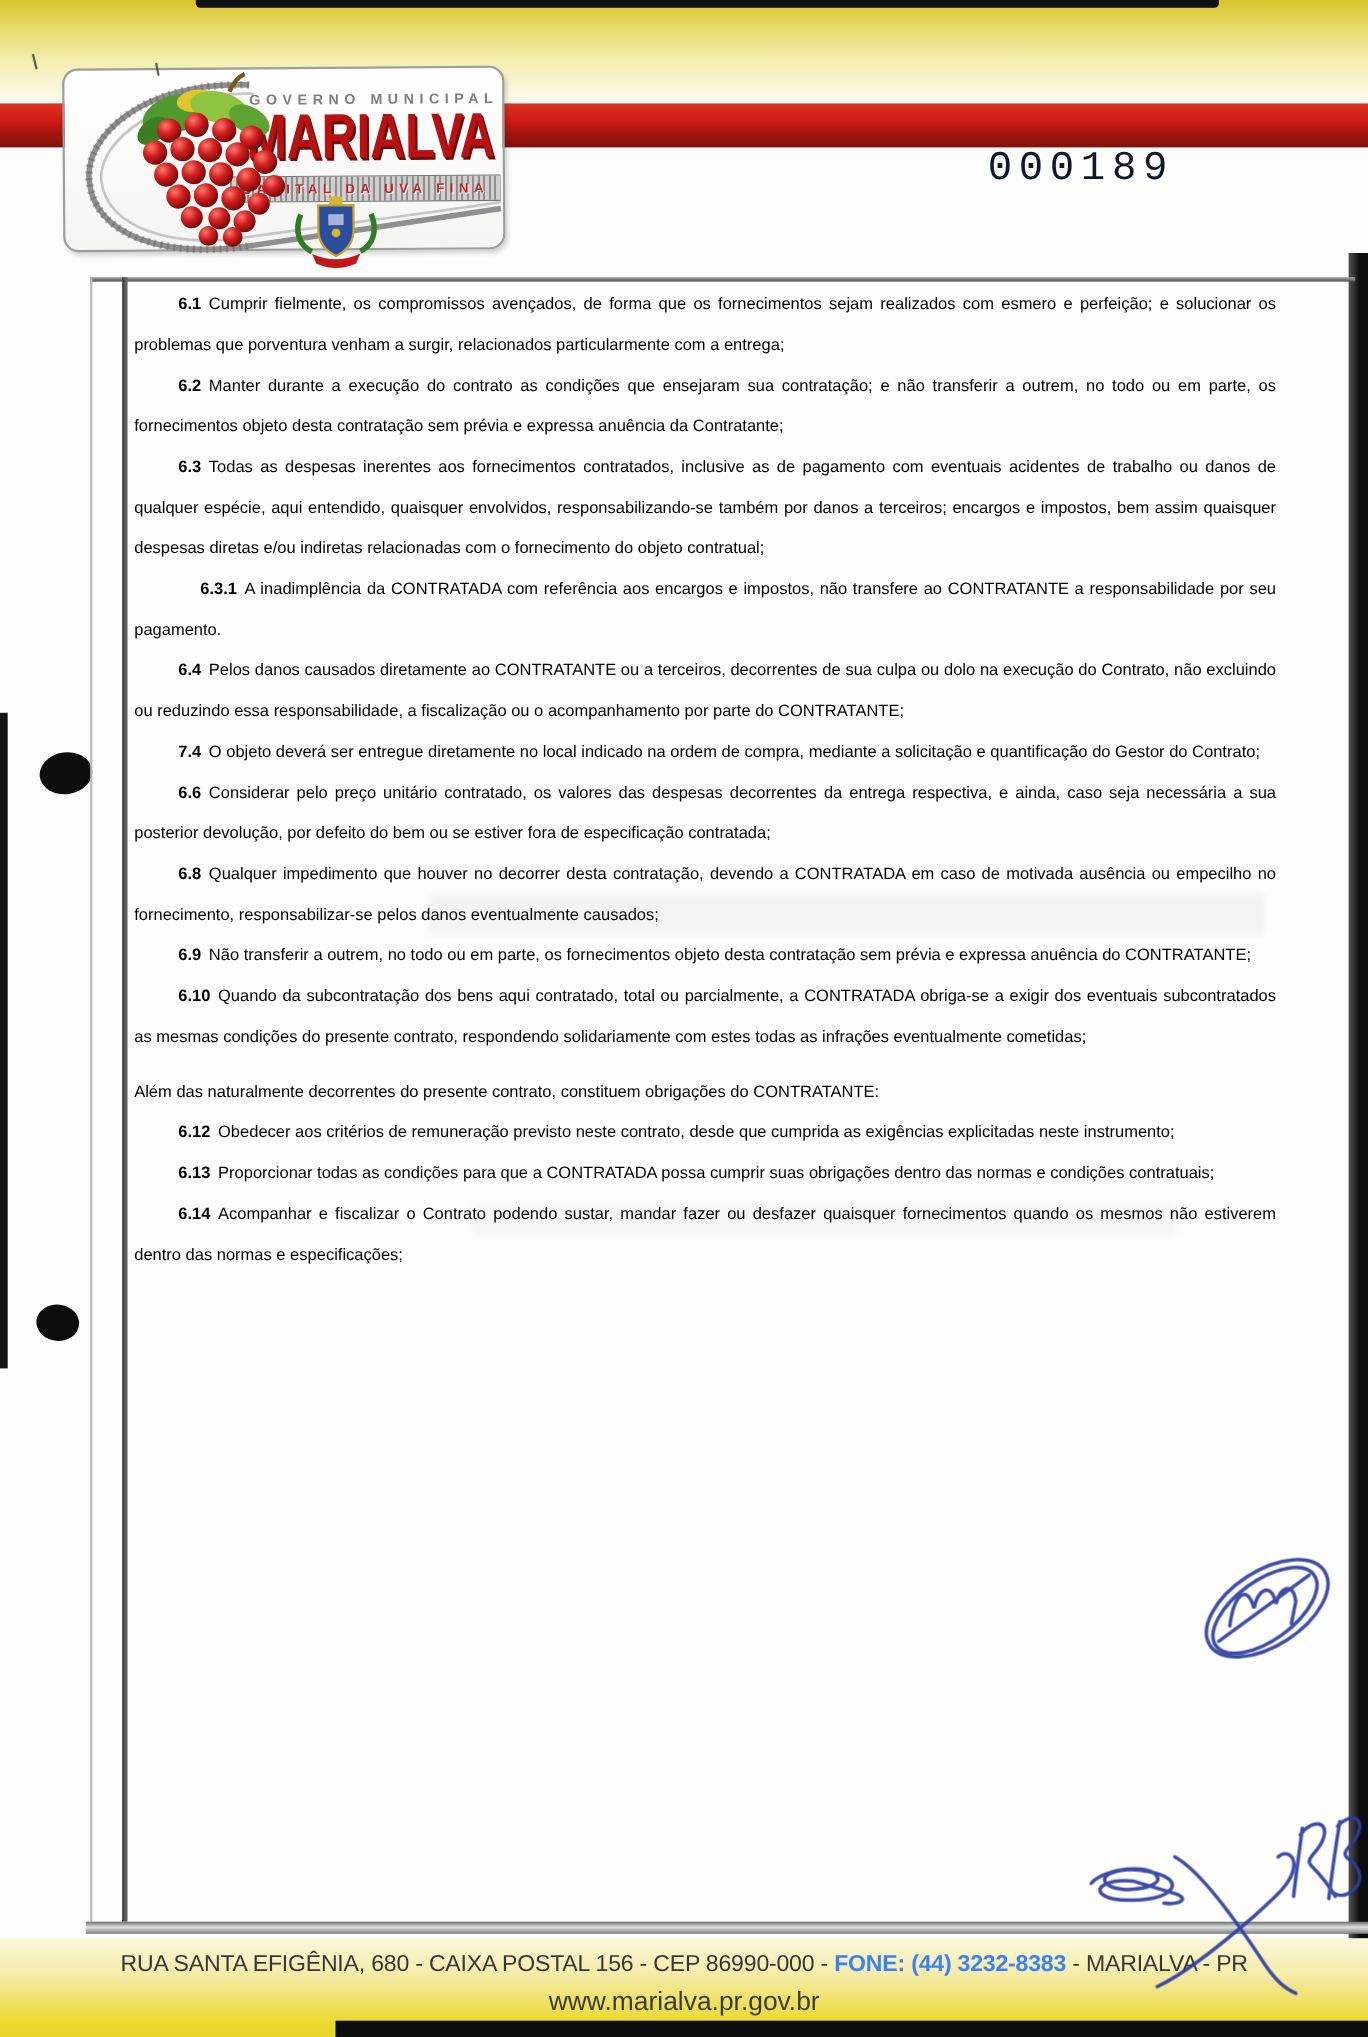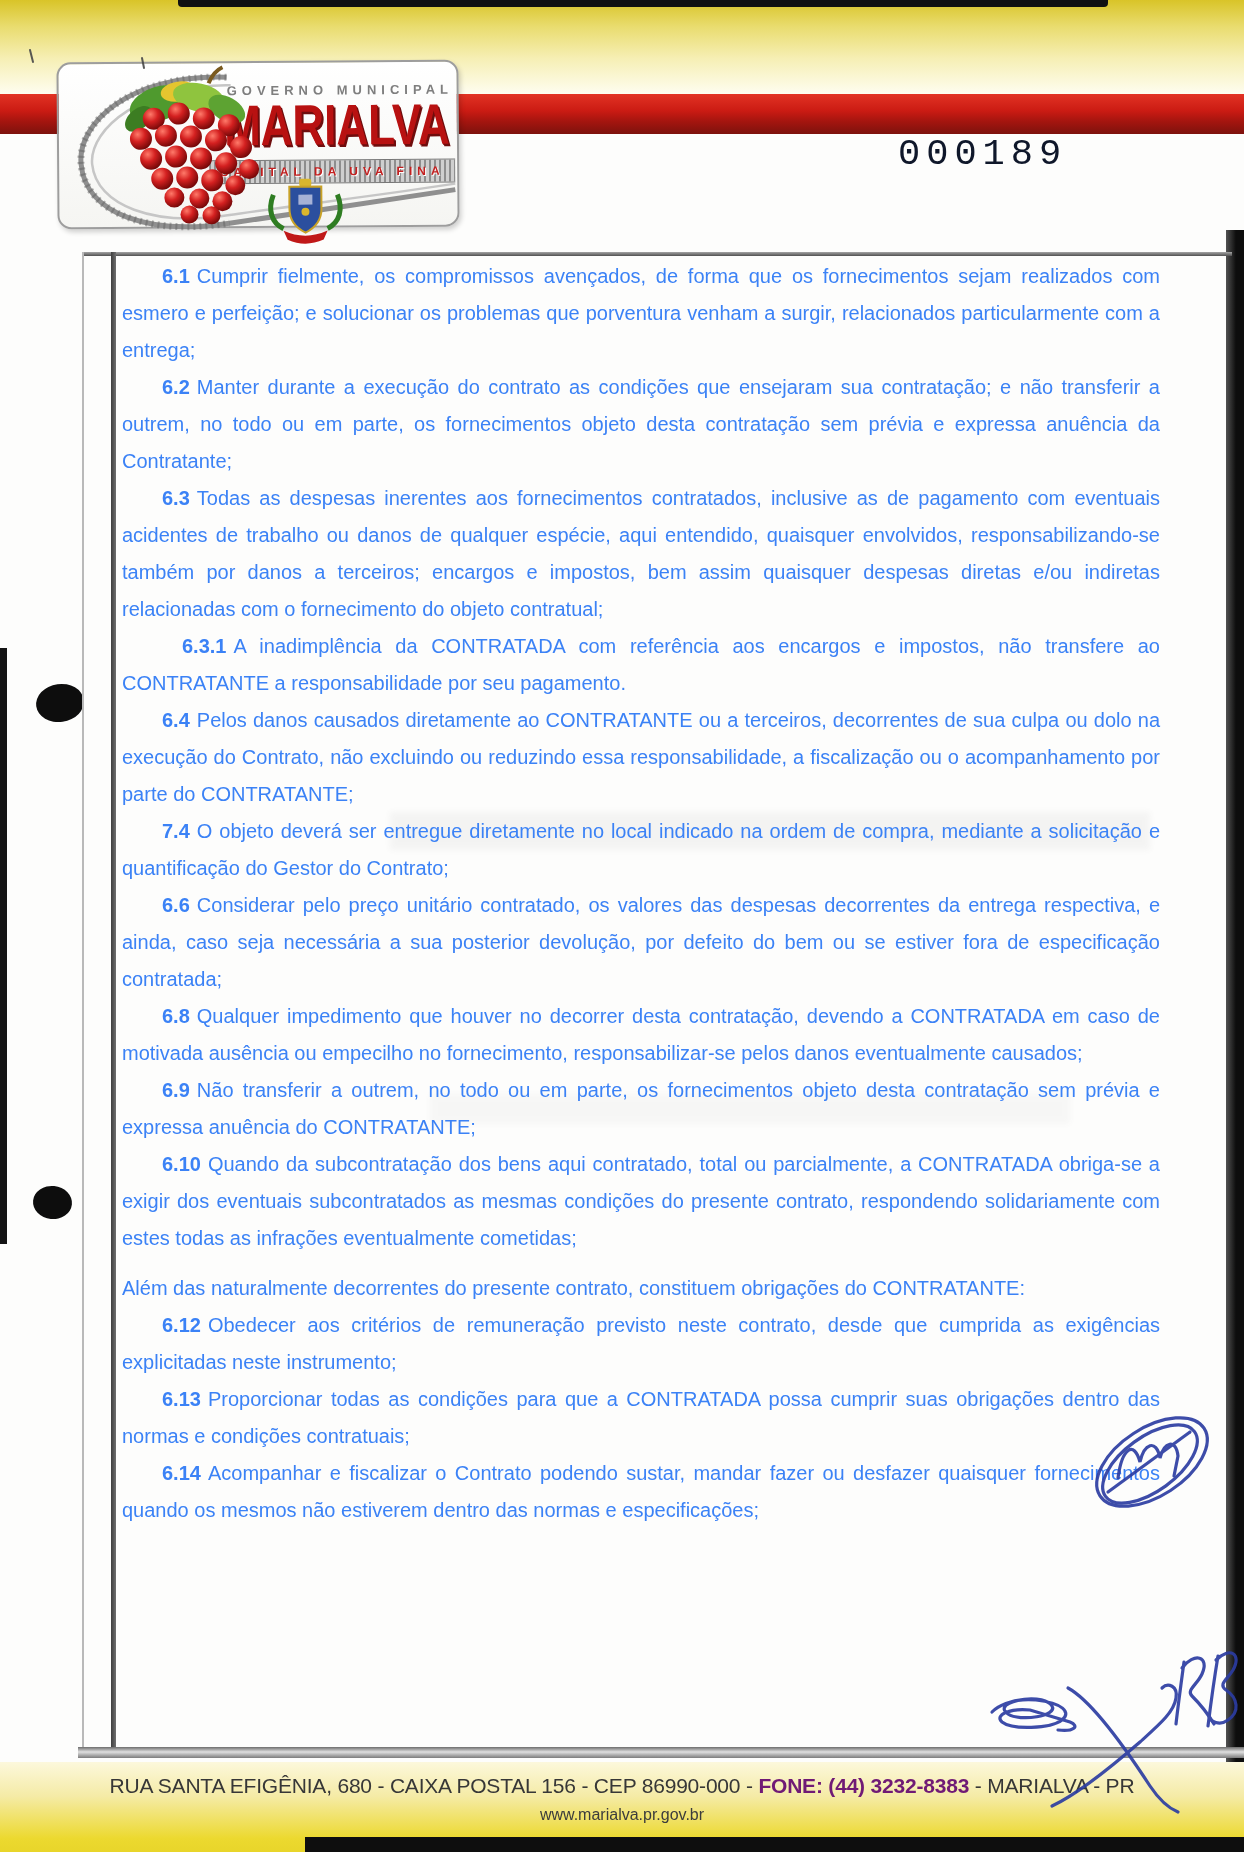--- a/index.html
+++ b/index.html
@@ -57,34 +57,34 @@
     text-shadow:2px 2px 0 #6f0d0d, 1px 1px 0 #8d1010; white-space:nowrap; }
   .logo-bar { position:absolute; left:150px; top:97px; width:246px; height:22px;
     background:repeating-linear-gradient(90deg,#8e8e8e 0 2px,#cfcfcf 2px 5px);
     border-top:1px solid #777; border-bottom:1px solid #777; }
   .logo-tagline { line-height:22px; text-align:center; font-size:12px; font-weight:bold;
     letter-spacing:5px; color:#c32020; text-shadow:1px 1px 0 #fff; white-space:nowrap; }
   .logo-svg { position:absolute; left:0; top:0; overflow:visible; z-index:2; }
 
   
   .content { position:absolute; left:122px; top:258px; width:1038px;
-    color:#3b82f6; font-size:20px; line-height:37px; text-align:justify; }
+    color:#000000; font-size:15px; line-height:37px; text-align:justify; }
   .content p.clause { margin:0; text-indent:40px; }
   .content p.clause.deep  { text-indent:60px; }
   .content p.clause.plain { text-indent:0; margin-top:13px; }
   .num { font-weight:700; margin-right:7px; }
 
   
   .footer-band { position:absolute; left:0; top:1762px; width:1244px; height:90px;
     background:linear-gradient(180deg,#fcf8dc 0%,#f5ebA6 38%,#ecd92f 85%,#e8d52a 100%); }
   .footer-line1 { position:absolute; left:0; top:1774px; width:1244px; text-align:center;
     font-size:21px; color:#373737; letter-spacing:-.2px; white-space:nowrap; }
-  .footer-line1 b { font-weight:700; color:#701a75; }
+  .footer-line1 b { font-weight:700; color:#3b82f6; }
   .footer-line2 { position:absolute; left:0; top:1806px; width:1244px; text-align:center;
-    font-size:16px; color:#3c3c3c; }
+    font-size:24px; color:#3c3c3c; }
 
   
   .ink { position:absolute; left:0; top:0; z-index:30; pointer-events:none; }
 </style>
 </head>
 <body>
 
 <div class="page">
 
   <div class="band-yellow-top"></div>

